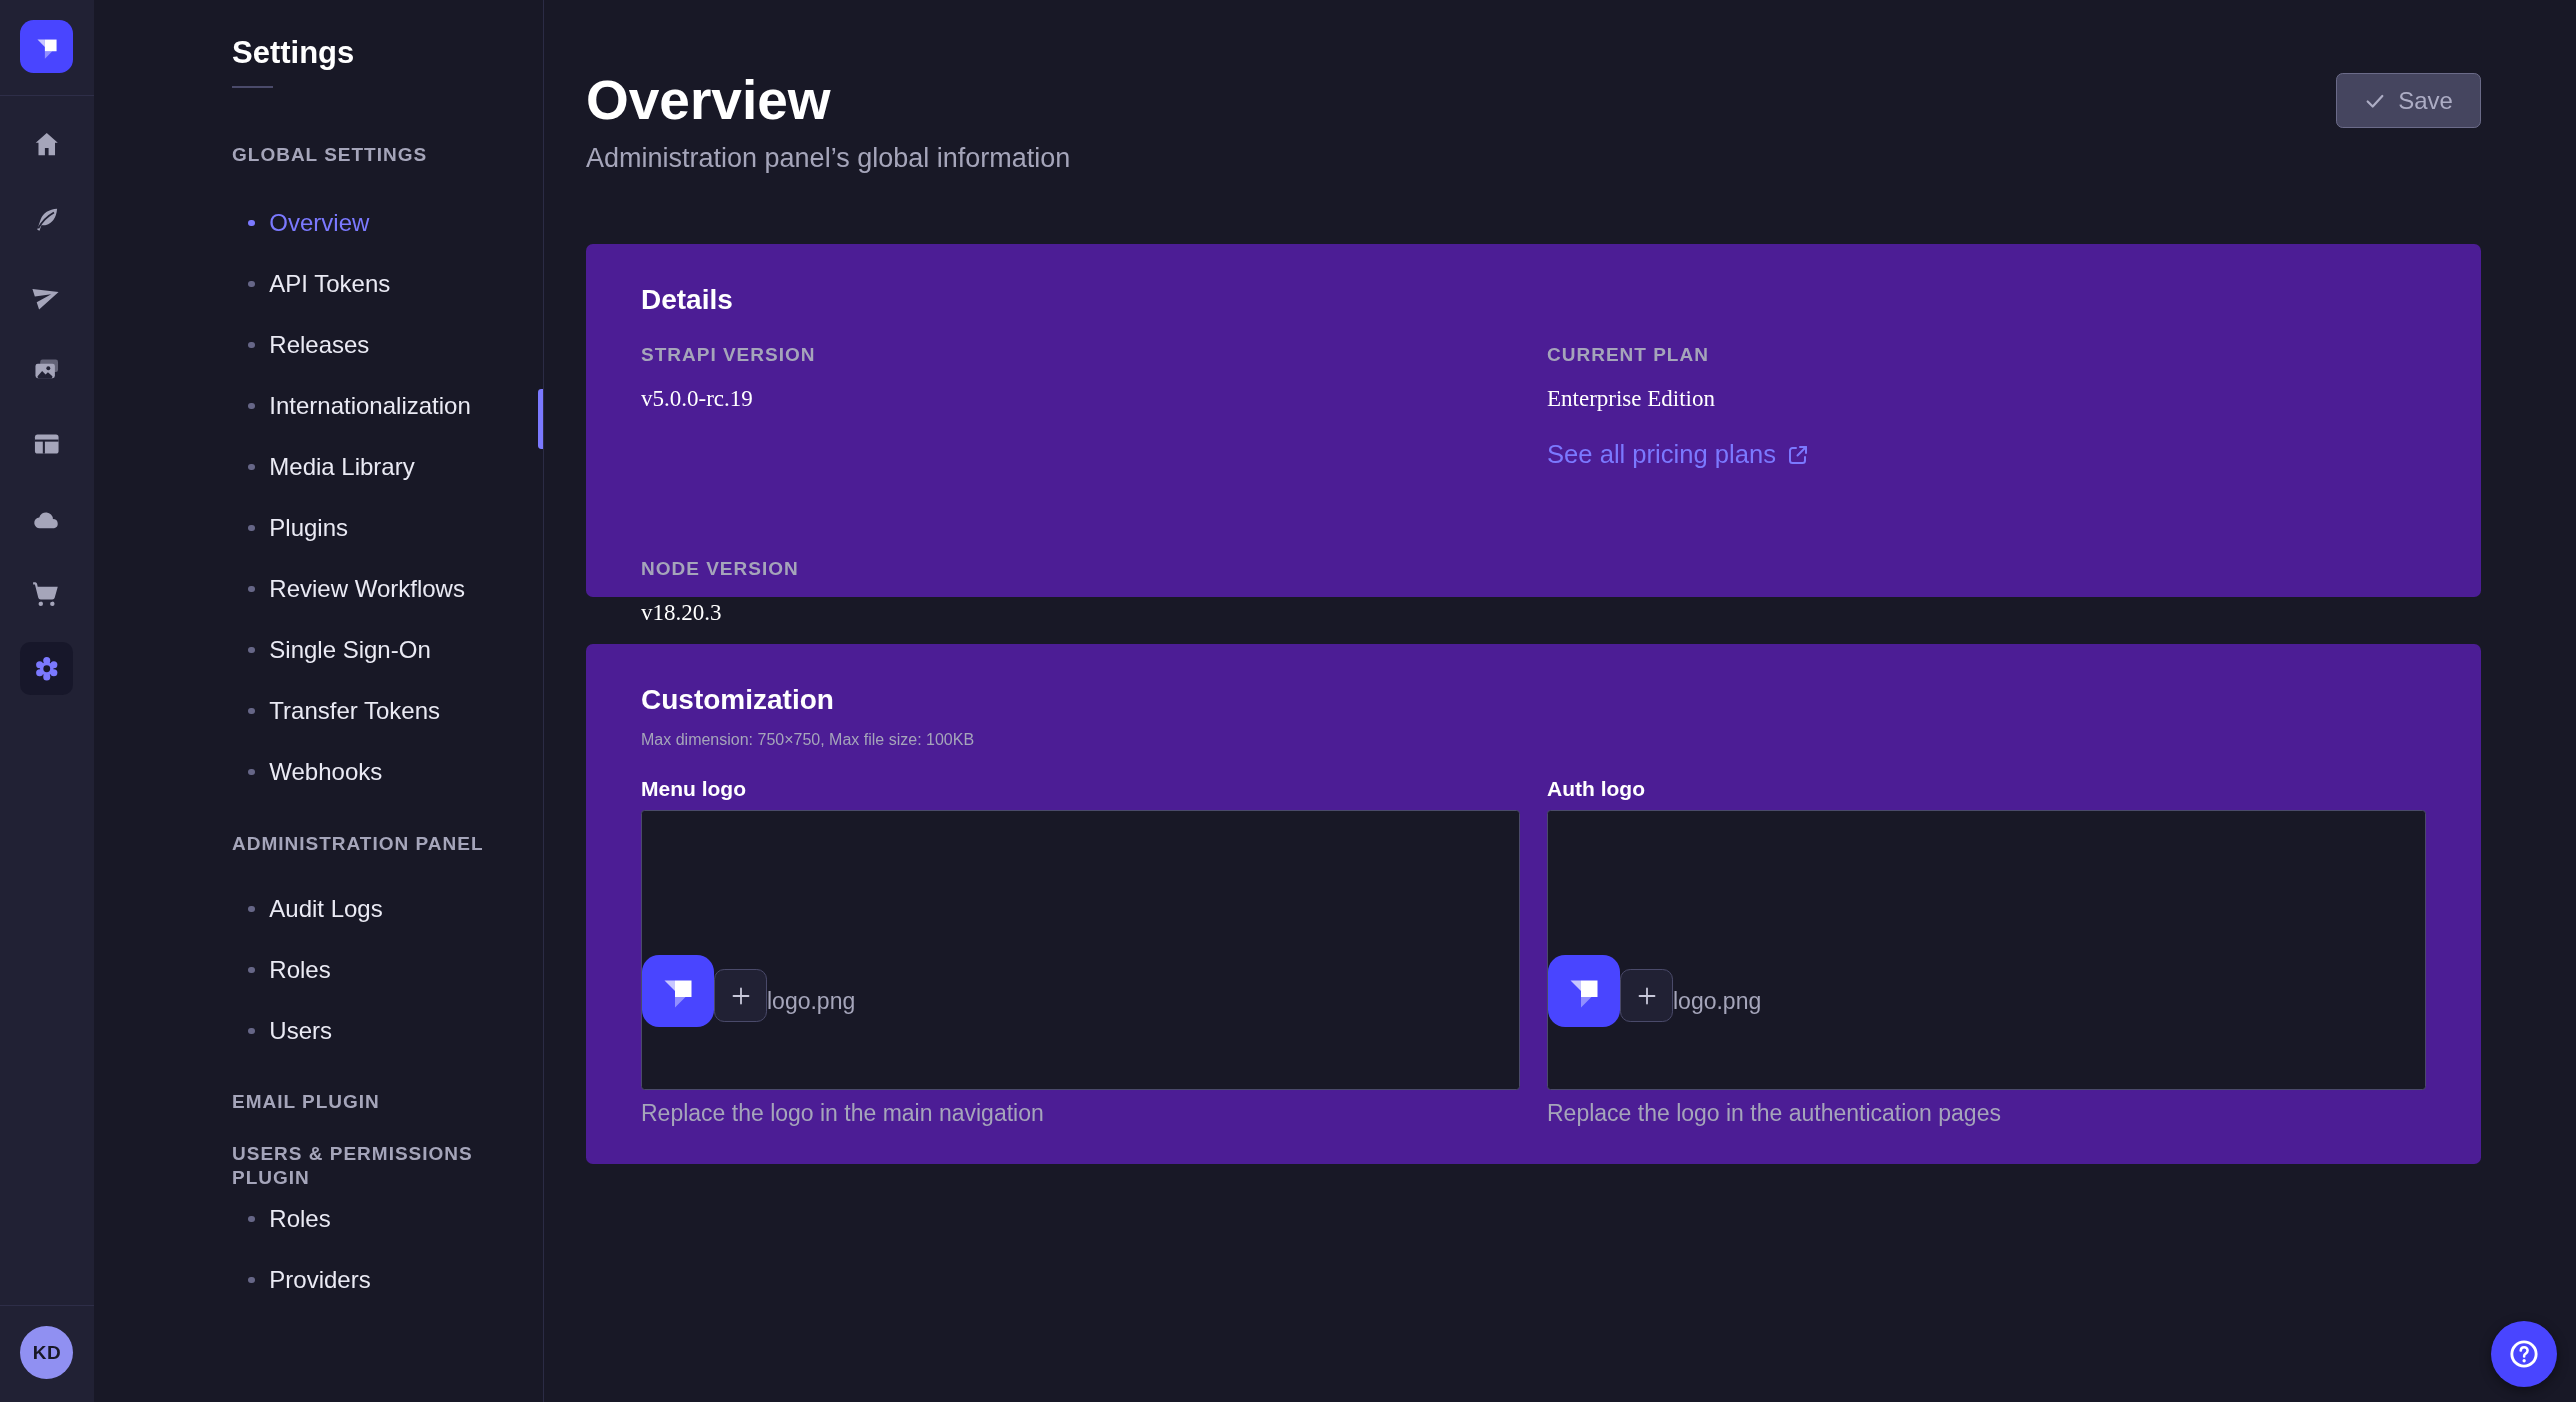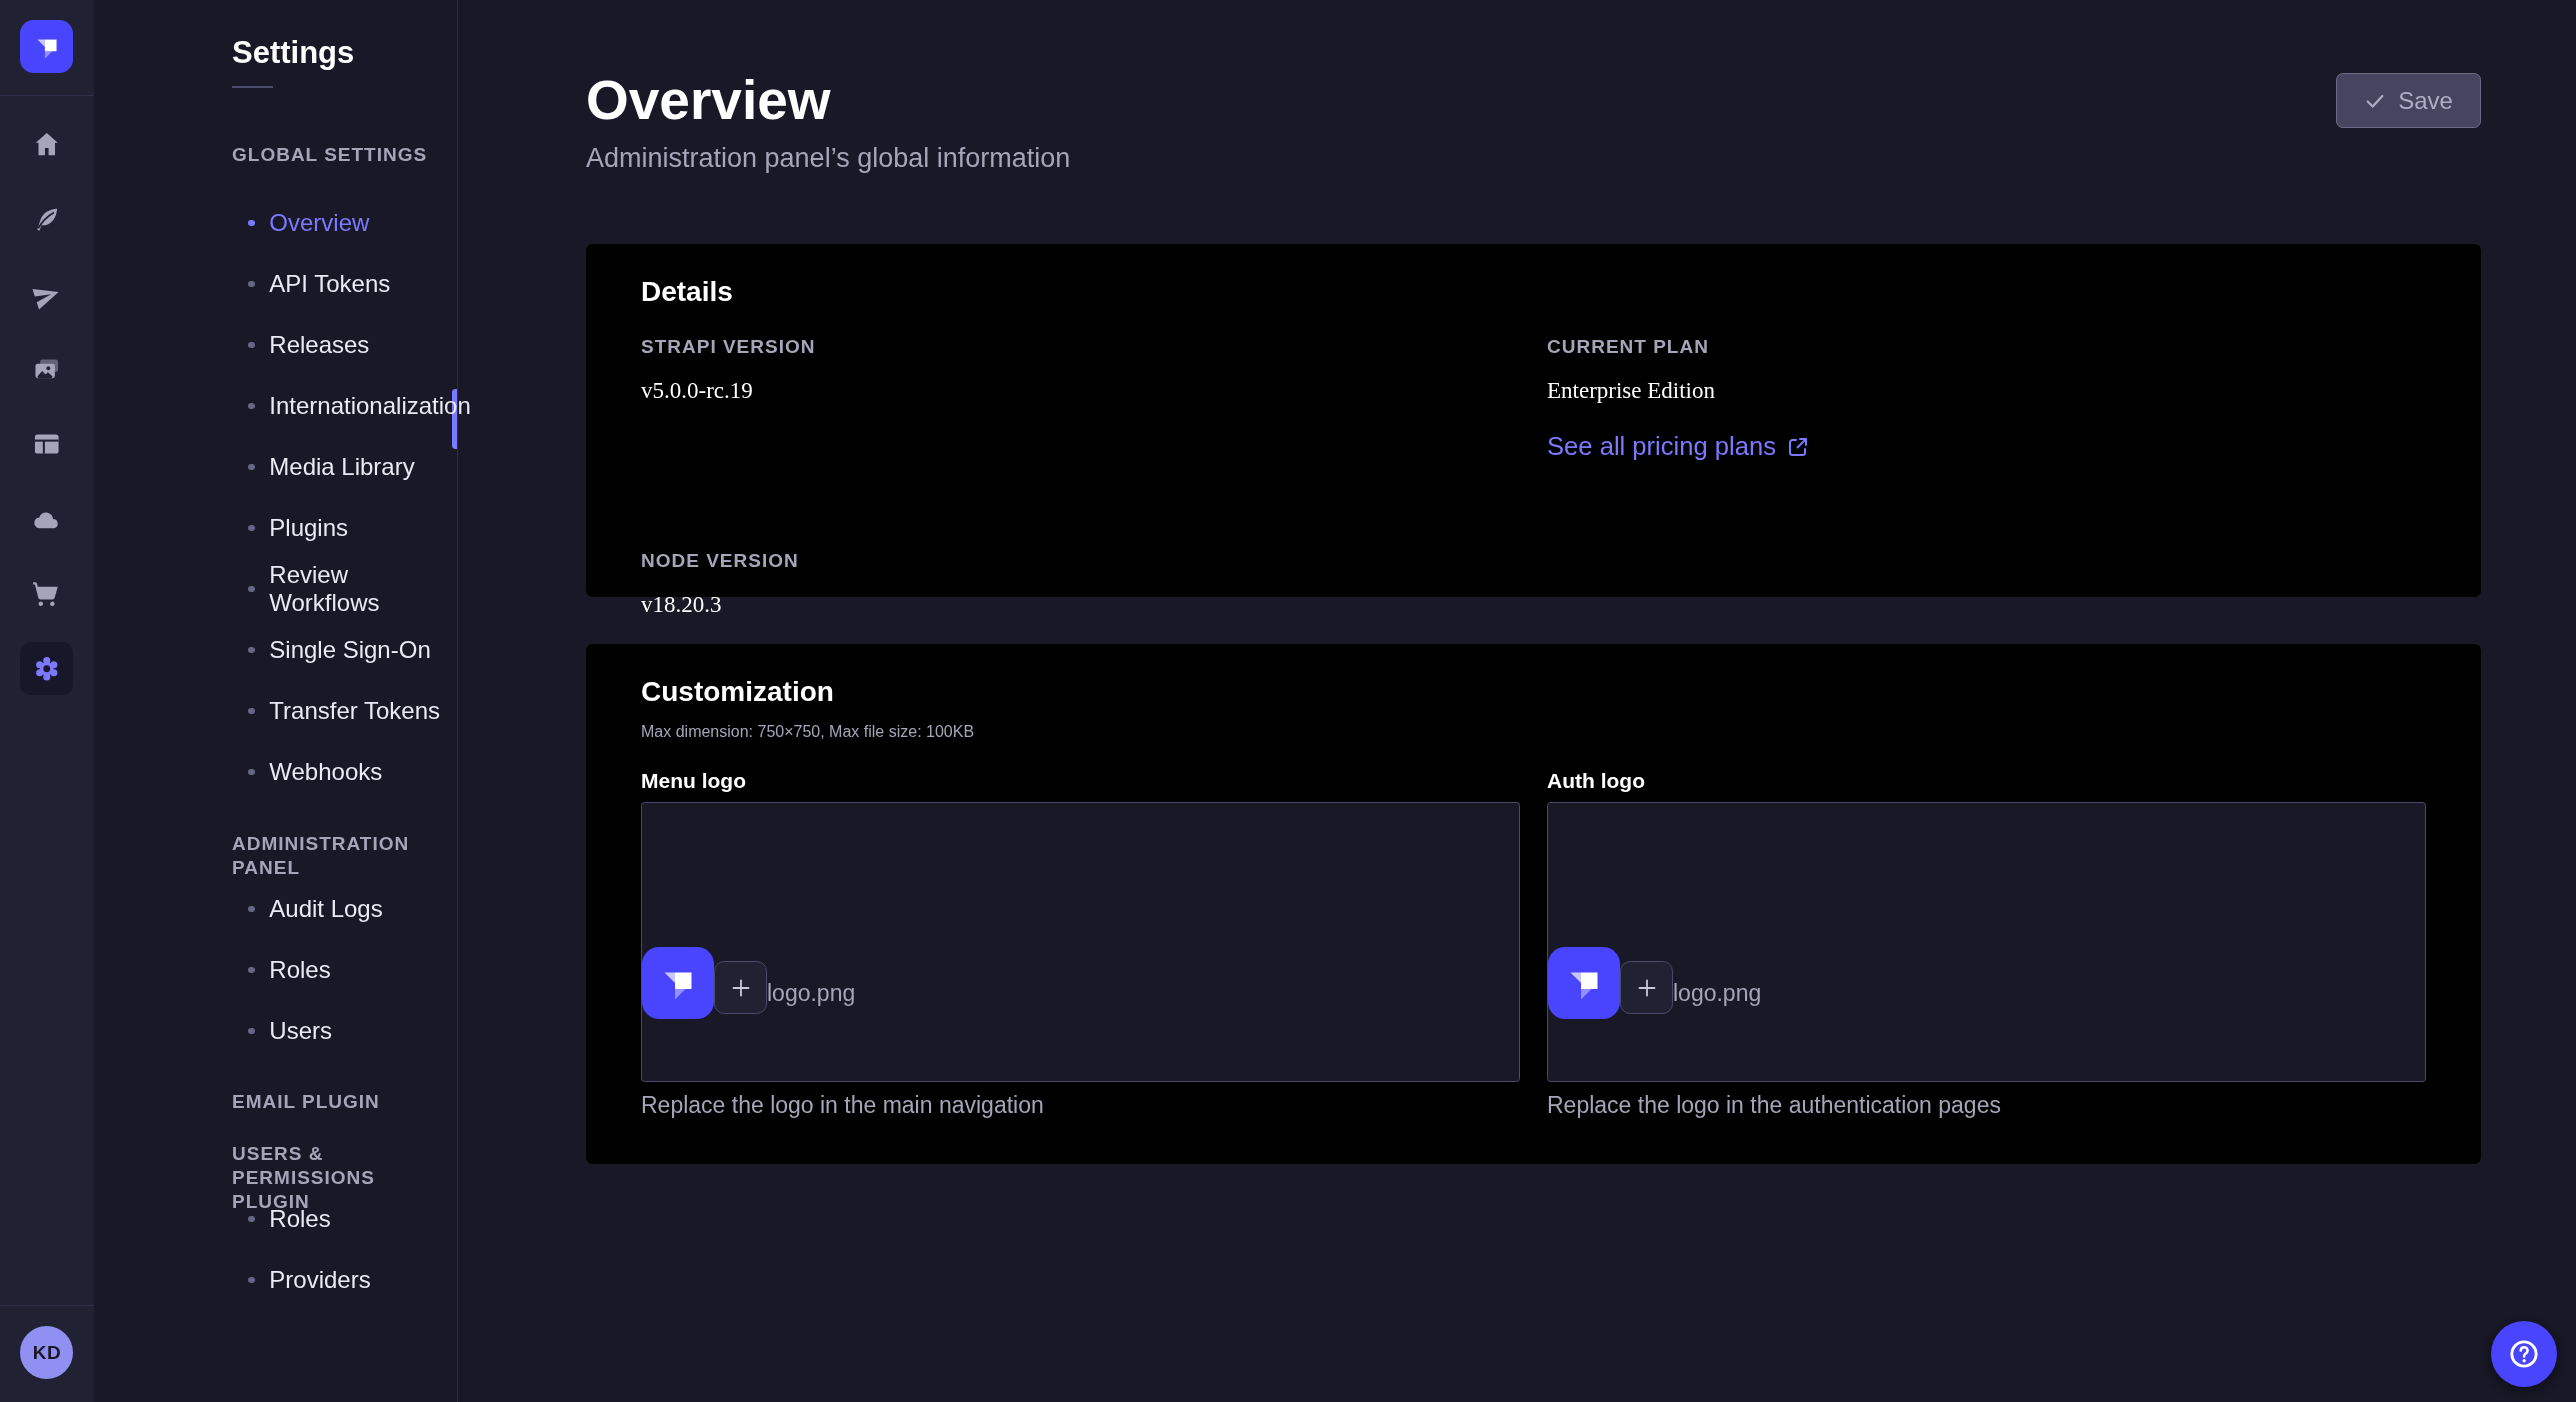--- a/index.html
+++ b/index.html
@@ -14,21 +14,21 @@
   .rail-divider { position:absolute; left:0; width:94px; height:0.9px; background:#2e2e48; }
   .rail-btn { position:absolute; left:20.4px; width:53px; height:53px; border-radius:10.2px;
               display:flex; align-items:center; justify-content:center; cursor:pointer; background:transparent; border:none; }
   .rail-btn.active { background:#17172a; }
   .rail-btn svg { width:31.5px; height:31.5px; }
   .rail-avatar { position:absolute; left:20.4px; top:1326px; width:53px; height:53px; border-radius:50%;
                  background:#9090f2; color:#181826; font-weight:bold; font-size:19px;
                  display:flex; align-items:center; justify-content:center; cursor:pointer; letter-spacing:0.4px; }
 
   
-  .subnav { position:absolute; left:94px; top:0; width:364px; height:1402px; background:#181826;
+  .subnav { position:absolute; left:94px; top:0; width:450px; height:1402px; background:#181826;
             border-right:0.9px solid #2b2b45; }
   .subnav-title { margin:34px 0 0 138px; height:37px; font-size:31px; font-weight:600; color:#ffffff; line-height:37px; }
   .subnav-hr { margin:15.3px 0 0 138px; width:41px; height:1.7px; background:#4a4a6a; border:none; }
   .section-label { margin-left:138px; height:24px; line-height:24px; font-size:19px; font-weight:700;
                    letter-spacing:1px; color:#a5a5ba; }
   .sec-global { margin-top:55px; }
   .sec-admin  { margin-top:29px; }
   .sec-email  { margin-top:28px; }
   .sec-up     { margin-top:28px; }
   .nav-group { margin-top:25.6px; }
@@ -44,21 +44,21 @@
   
   .main { position:absolute; left:493px; top:0; width:2083px; height:1402px; }
   .page-title { position:absolute; left:93px; top:68px; font-size:55px; font-weight:700; color:#ffffff; }
   .page-subtitle { position:absolute; left:93px; top:143px; font-size:27px; color:#a5a5ba; }
   .save-btn { position:absolute; left:1843px; top:73px; width:145px; height:55px; border-radius:6.8px;
               background:#45455f; border:0.9px solid #6b6b89; color:#adadc5; font-size:24px;
               display:flex; align-items:center; justify-content:center; gap:12px; cursor:default;
               font-family:inherit; }
   .save-btn svg { width:22px; height:22px; }
 
-  .card { position:absolute; left:93px; width:1895px; background:#000000; border-radius:6.8px; padding:32px 55px; }
+  .card { position:absolute; left:93px; width:1895px; background:#4c1d95; border-radius:6.8px; padding:40px 55px; }
   .card-details { top:244px; height:353px; }
   .card-custom  { top:644px; height:520px; }
   .card-title { font-size:28px; font-weight:600; color:#ffffff; height:31px; line-height:31px; }
   .card-sub   { margin-top:12px; font-size:16px; color:#a5a5ba; height:25.6px; line-height:25.6px; }
 
   .grid2 { display:grid; grid-template-columns:879px 879px; column-gap:27px; }
   .details-grid { margin-top:29px; }
   .field-label { font-size:19px; font-weight:700; letter-spacing:1px; color:#a5a5ba; height:22px; line-height:22px; }
   .field-value { margin-top:16px; font-size:23px; color:#ffffff; height:34px; line-height:34px;font-family:Liberation Serif, serif; }
   .row2 { margin-top:89px; }

